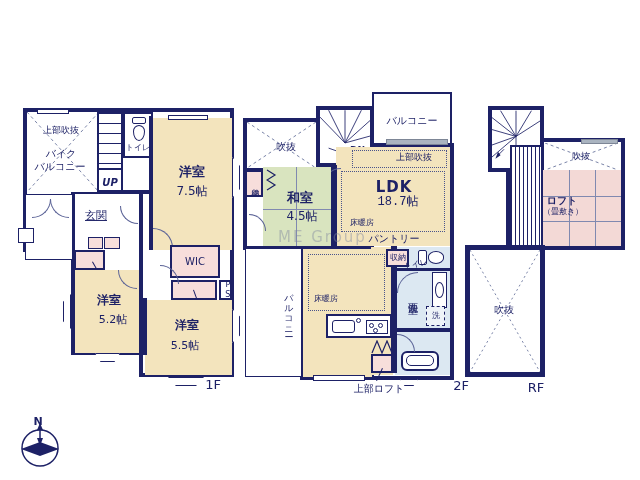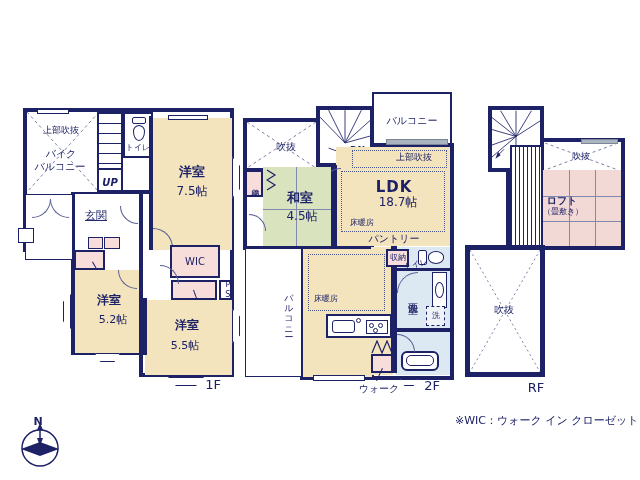--- a/index.html
+++ b/index.html
@@ -155,21 +155,21 @@
 
   <div class="abs thinbox" style="left:372px;top:92px;width:80px;height:53px;border-width:2px;"></div>
   <div class="lbl s10" style="left:412px;top:120px;">バルコニー</div>
   <div class="abs graybar" style="left:386px;top:139px;width:62px;height:6px;"></div>
 
   <div class="abs cream" style="left:336px;top:147px;width:114px;height:99px;"></div>
   <div class="abs dotted" style="left:352px;top:150px;width:95px;height:18px;"></div>
   <div class="lbl s9" style="left:414px;top:158px;">上部吹抜</div>
   <div class="abs dotted" style="left:341px;top:171px;width:104px;height:61px;"></div>
   <div class="lbl s15" style="left:394px;top:187px;">LDK</div>
-  <div class="lbl s12" style="left:398px;top:203px;">18.7帖</div>
+  <div class="lbl s12" style="left:398px;top:203px;font-family:Liberation Mono, monospace;">18.7帖</div>
   <div class="lbl s8" style="left:362px;top:223px;">床暖房</div>
   <div class="lbl s10" style="left:394px;top:238px;">パントリー</div>
   <div class="abs wall" style="left:331px;top:165px;width:6px;height:85px;"></div>
   <div class="arc arc-tl" style="left:322px;top:168px;width:18px;height:18px;"></div>
 
   <div class="abs green" style="left:263px;top:167px;width:68px;height:79px;">
     <div class="abs gline" style="left:33px;top:0;width:1px;height:79px;"></div>
     <div class="abs gline" style="left:0;top:42px;width:68px;height:1px;"></div>
   </div>
   <svg class="abs" style="left:266px;top:169px;width:18px;height:22px;" viewBox="0 0 18 22">
@@ -197,21 +197,21 @@
       <div class="abs" style="left:11px;top:2px;width:5px;height:5px;border:1px solid #1d2166;border-radius:50%;"></div>
       <div class="abs" style="left:6px;top:7px;width:5px;height:5px;border:1px solid #1d2166;border-radius:50%;"></div>
     </div>
   </div>
 
   <div class="abs pink" style="left:371px;top:354px;width:22px;height:19px;"></div>
   <svg class="abs" style="left:371px;top:340px;width:22px;height:14px;" viewBox="0 0 22 14">
     <polyline points="1,13 6,1 11,13 16,1 21,13" fill="none" stroke="#1d2166" stroke-width="1.2"></polyline>
   </svg>
   <div class="leader" style="left:382px;top:368px;height:14px;transform:rotate(25deg);"></div>
-  <div class="lbl s10" style="left:379px;top:388px;">ウォーク</div>
+  <div class="lbl s10" style="left:379px;top:388px;">上部ロフト</div>
 
   <div class="abs blue" style="left:395px;top:247px;width:55px;height:128px;"></div>
   <div class="abs wall" style="left:391px;top:246px;width:6px;height:127px;"></div>
   <div class="abs wall" style="left:395px;top:268px;width:55px;height:3px;"></div>
   <div class="abs wall" style="left:395px;top:328px;width:55px;height:4px;"></div>
   <div class="abs pink" style="left:386px;top:249px;width:23px;height:18px;"></div>
   <div class="lbl s8" style="left:398px;top:258px;">収納</div>
   <div class="abs" style="left:418px;top:250px;width:9px;height:15px;background:#fff;border:1.5px solid #1d2166;border-radius:2px;"></div>
   <div class="abs" style="left:428px;top:251px;width:16px;height:13px;background:#fff;border:1.5px solid #1d2166;border-radius:50%/45%;"></div>
   <div class="lbl s8" style="left:416px;top:265px;transform:translate(-50%,-50%) rotate(-12deg);">トイレ</div>
@@ -223,21 +223,22 @@
   <div class="lbl s8" style="left:436px;top:316px;">洗</div>
   <div class="arc arc-tl" style="left:397px;top:272px;width:20px;height:20px;"></div>
   <div class="lbl s10 vert" style="left:427px;top:348px;">浴室</div>
   <div class="abs" style="left:401px;top:351px;width:38px;height:20px;background:#fff;border:2px solid #1d2166;border-radius:6px;">
     <div class="abs" style="left:3px;top:2px;width:28px;height:11px;border:1px solid #1d2166;border-radius:5px;"></div>
   </div>
   <div class="arc arc-tr" style="left:397px;top:334px;width:17px;height:17px;"></div>
   <div class="abs bay" style="left:400px;top:379px;width:18px;height:7px;clip-path:polygon(0 0,100% 0,75% 100%,25% 100%);"></div>
   <div class="abs win" style="left:313px;top:375px;width:52px;height:6px;"></div>
 
-  <div class="lbl s13" style="left:432px;top:386px;">2F</div>
+  <div class="watermark" style="left:278px;top:228px;">ME Group</div>
+  <div class="lbl s13" style="left:461px;top:386px;">2F</div>
 
   <div class="abs outline" style="left:506px;top:138px;width:119px;height:112px;"></div>
 
   <div class="abs outline" style="left:488px;top:106px;width:56px;height:66px;">
     <svg viewBox="0 0 56 66" style="position:absolute;left:0;top:0;width:100%;height:100%;">
       <line x1="28" y1="0" x2="28" y2="66" stroke="#1d2166" stroke-width="1"></line>
       <line x1="28" y1="30" x2="0" y2="8" stroke="#1d2166" stroke-width="1"></line>
       <line x1="28" y1="30" x2="0" y2="22" stroke="#1d2166" stroke-width="1"></line>
       <line x1="28" y1="30" x2="0" y2="40" stroke="#1d2166" stroke-width="1"></line>
       <line x1="28" y1="30" x2="0" y2="54" stroke="#1d2166" stroke-width="1"></line>
@@ -272,21 +273,20 @@
 
   <div class="abs xbox" style="left:465px;top:245px;width:80px;height:132px;background:#fff;border:5px solid #1d2166;">
     <svg viewBox="0 0 100 100" preserveAspectRatio="none">
       <line x1="0" y1="0" x2="100" y2="100" stroke="#7a84a8" stroke-width="1" stroke-dasharray="2,3" vector-effect="non-scaling-stroke"></line>
       <line x1="100" y1="0" x2="0" y2="100" stroke="#7a84a8" stroke-width="1" stroke-dasharray="2,3" vector-effect="non-scaling-stroke"></line>
     </svg>
   </div>
   <div class="lbl s10" style="left:504px;top:309px;">吹抜</div>
   <div class="lbl s13" style="left:536px;top:388px;">RF</div>
 
-  <div class="abs" style="left:455px;top:413px;font-size:11px;color:#1d2166;white-space:nowrap;">※WIC：ウォーク イン クローゼット</div>
 
   <svg class="abs" style="left:12px;top:416px;width:56px;height:56px;" viewBox="0 0 56 56">
     <circle cx="28" cy="32" r="18" fill="none" stroke="#1d2166" stroke-width="1.5"></circle>
     <line x1="28" y1="10" x2="28" y2="32" stroke="#1d2166" stroke-width="1.5"></line>
     <polygon points="25,14 31,14 28,7" fill="#1d2166"></polygon>
     <polygon points="9,33 28,26 47,33 28,40" fill="#1d2166"></polygon>
     <polygon points="25,22 31,22 28,30" fill="#1d2166"></polygon>
     <text x="31" y="14" font-size="11" font-weight="bold" fill="#1d2166" font-family="DejaVu Sans, sans-serif"></text>
   </svg>
   <div class="lbl s11 bold" style="left:38px;top:422px;">N</div>

